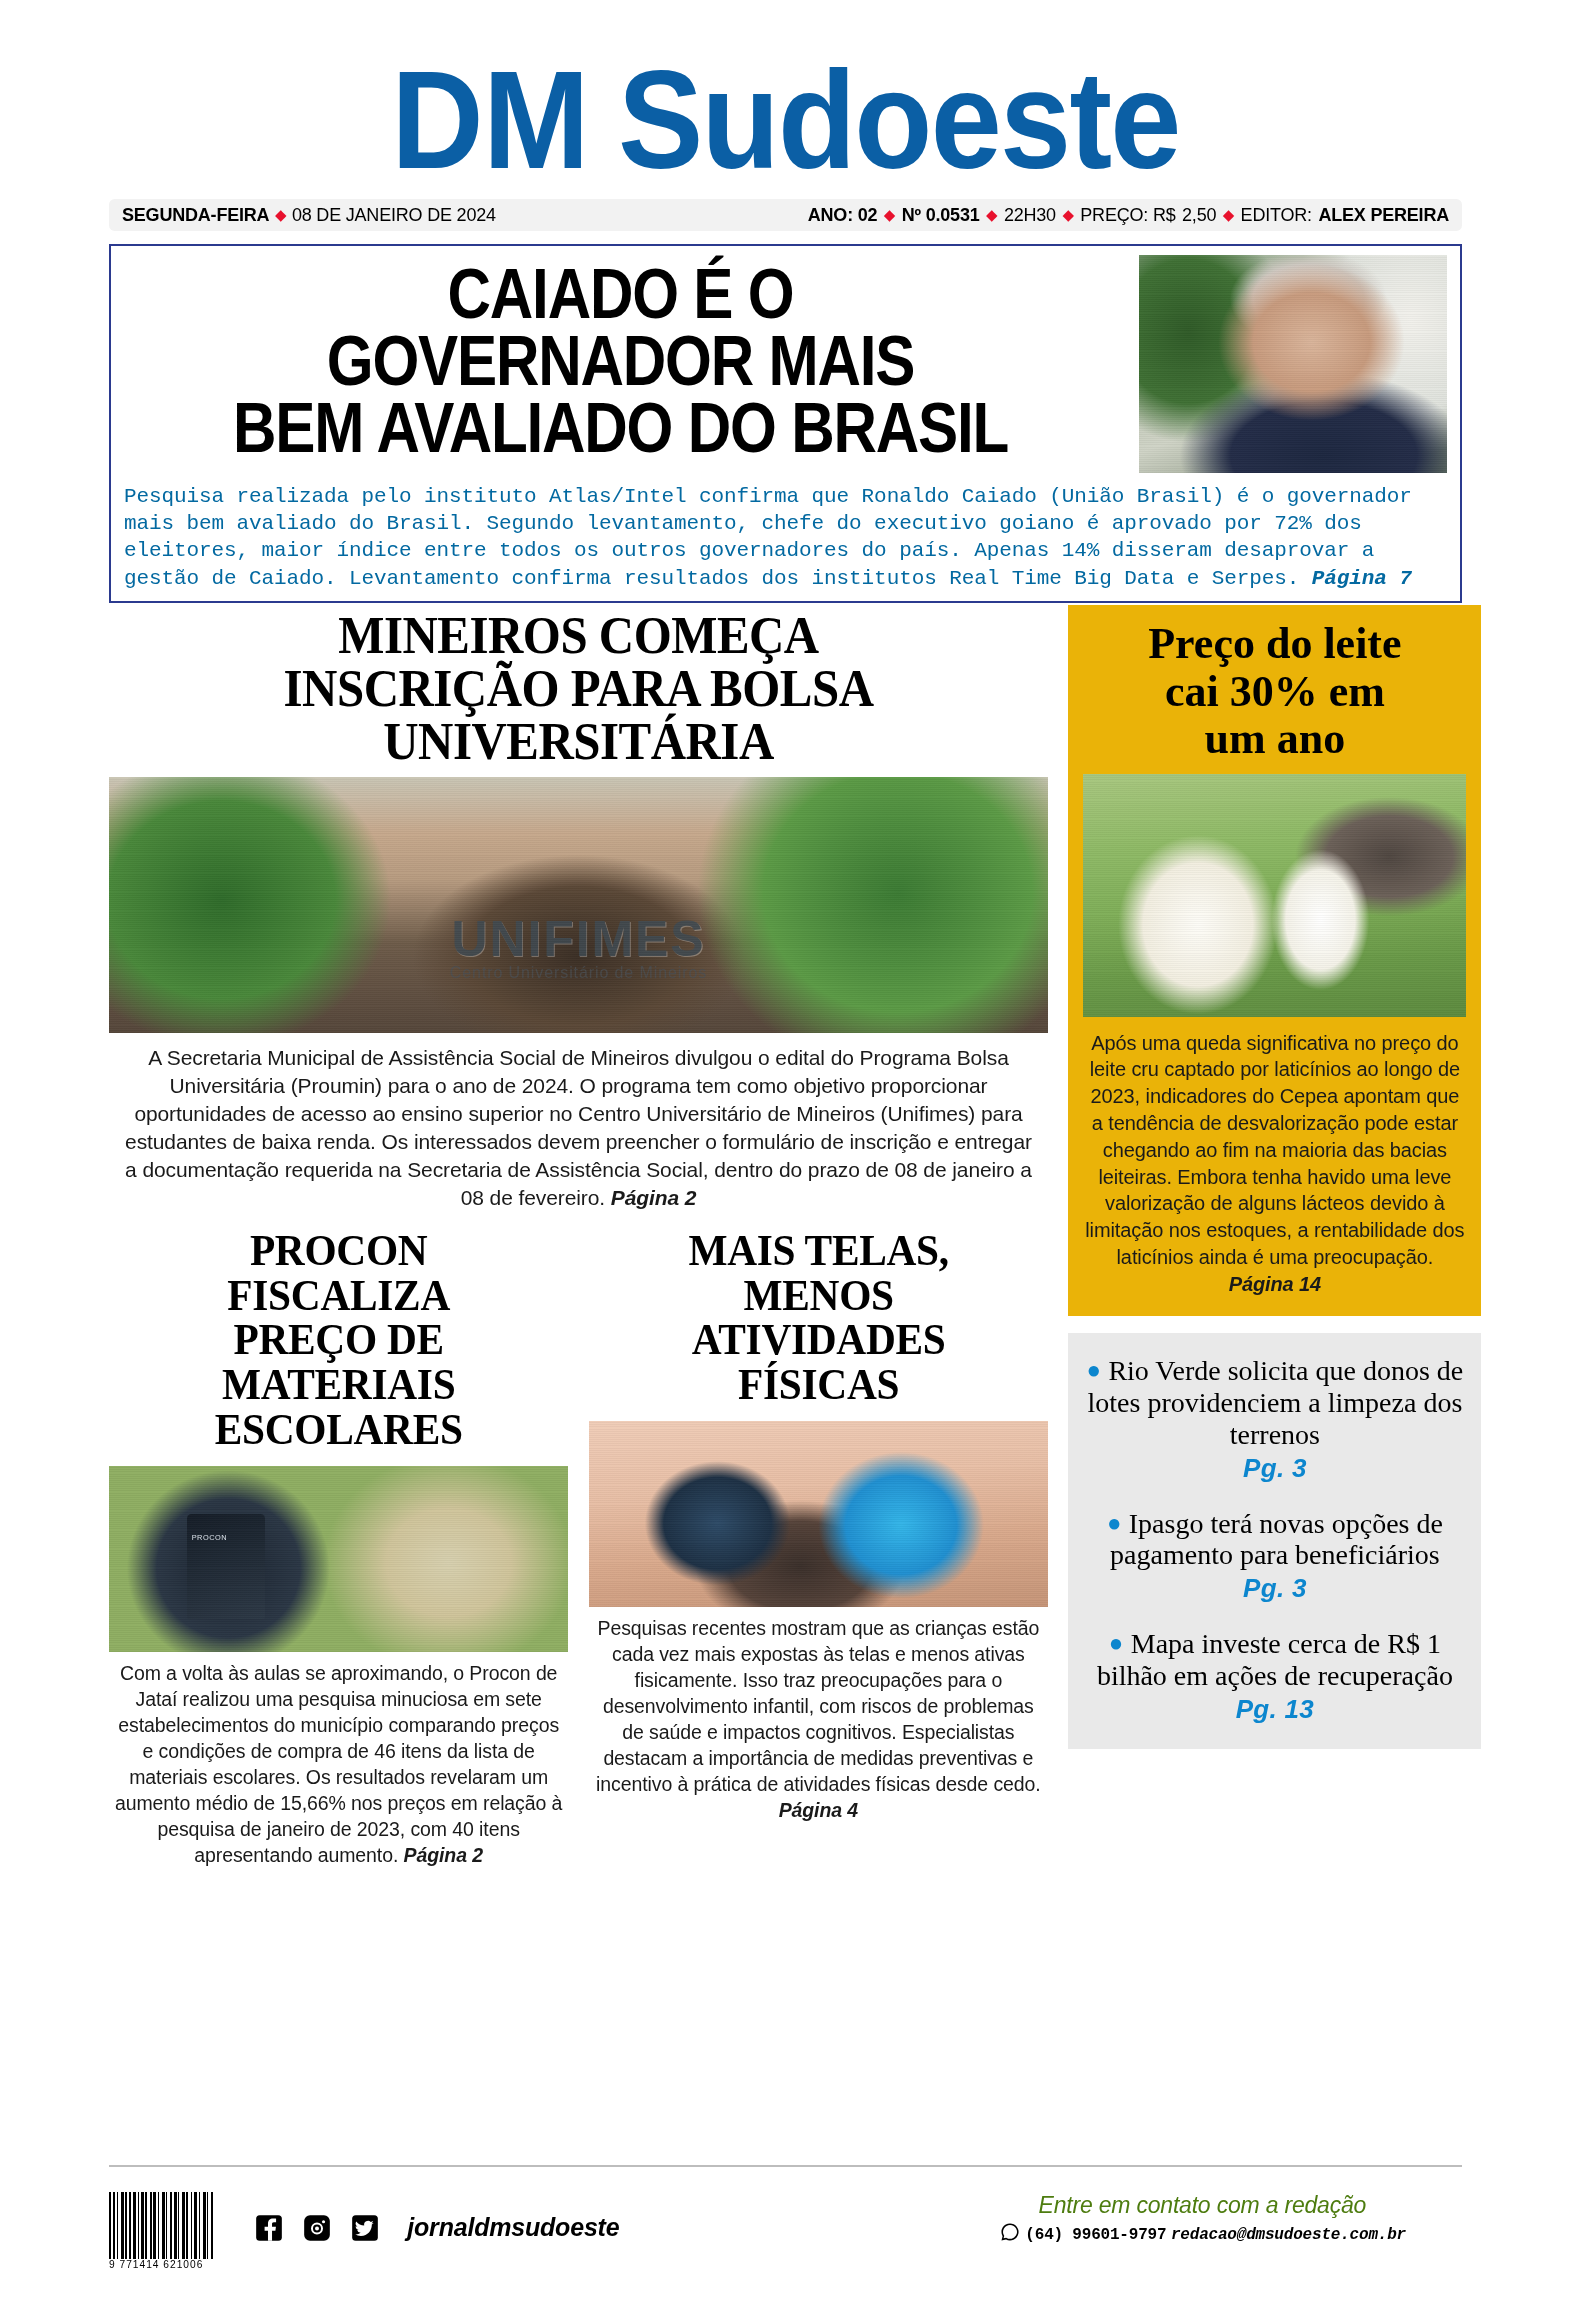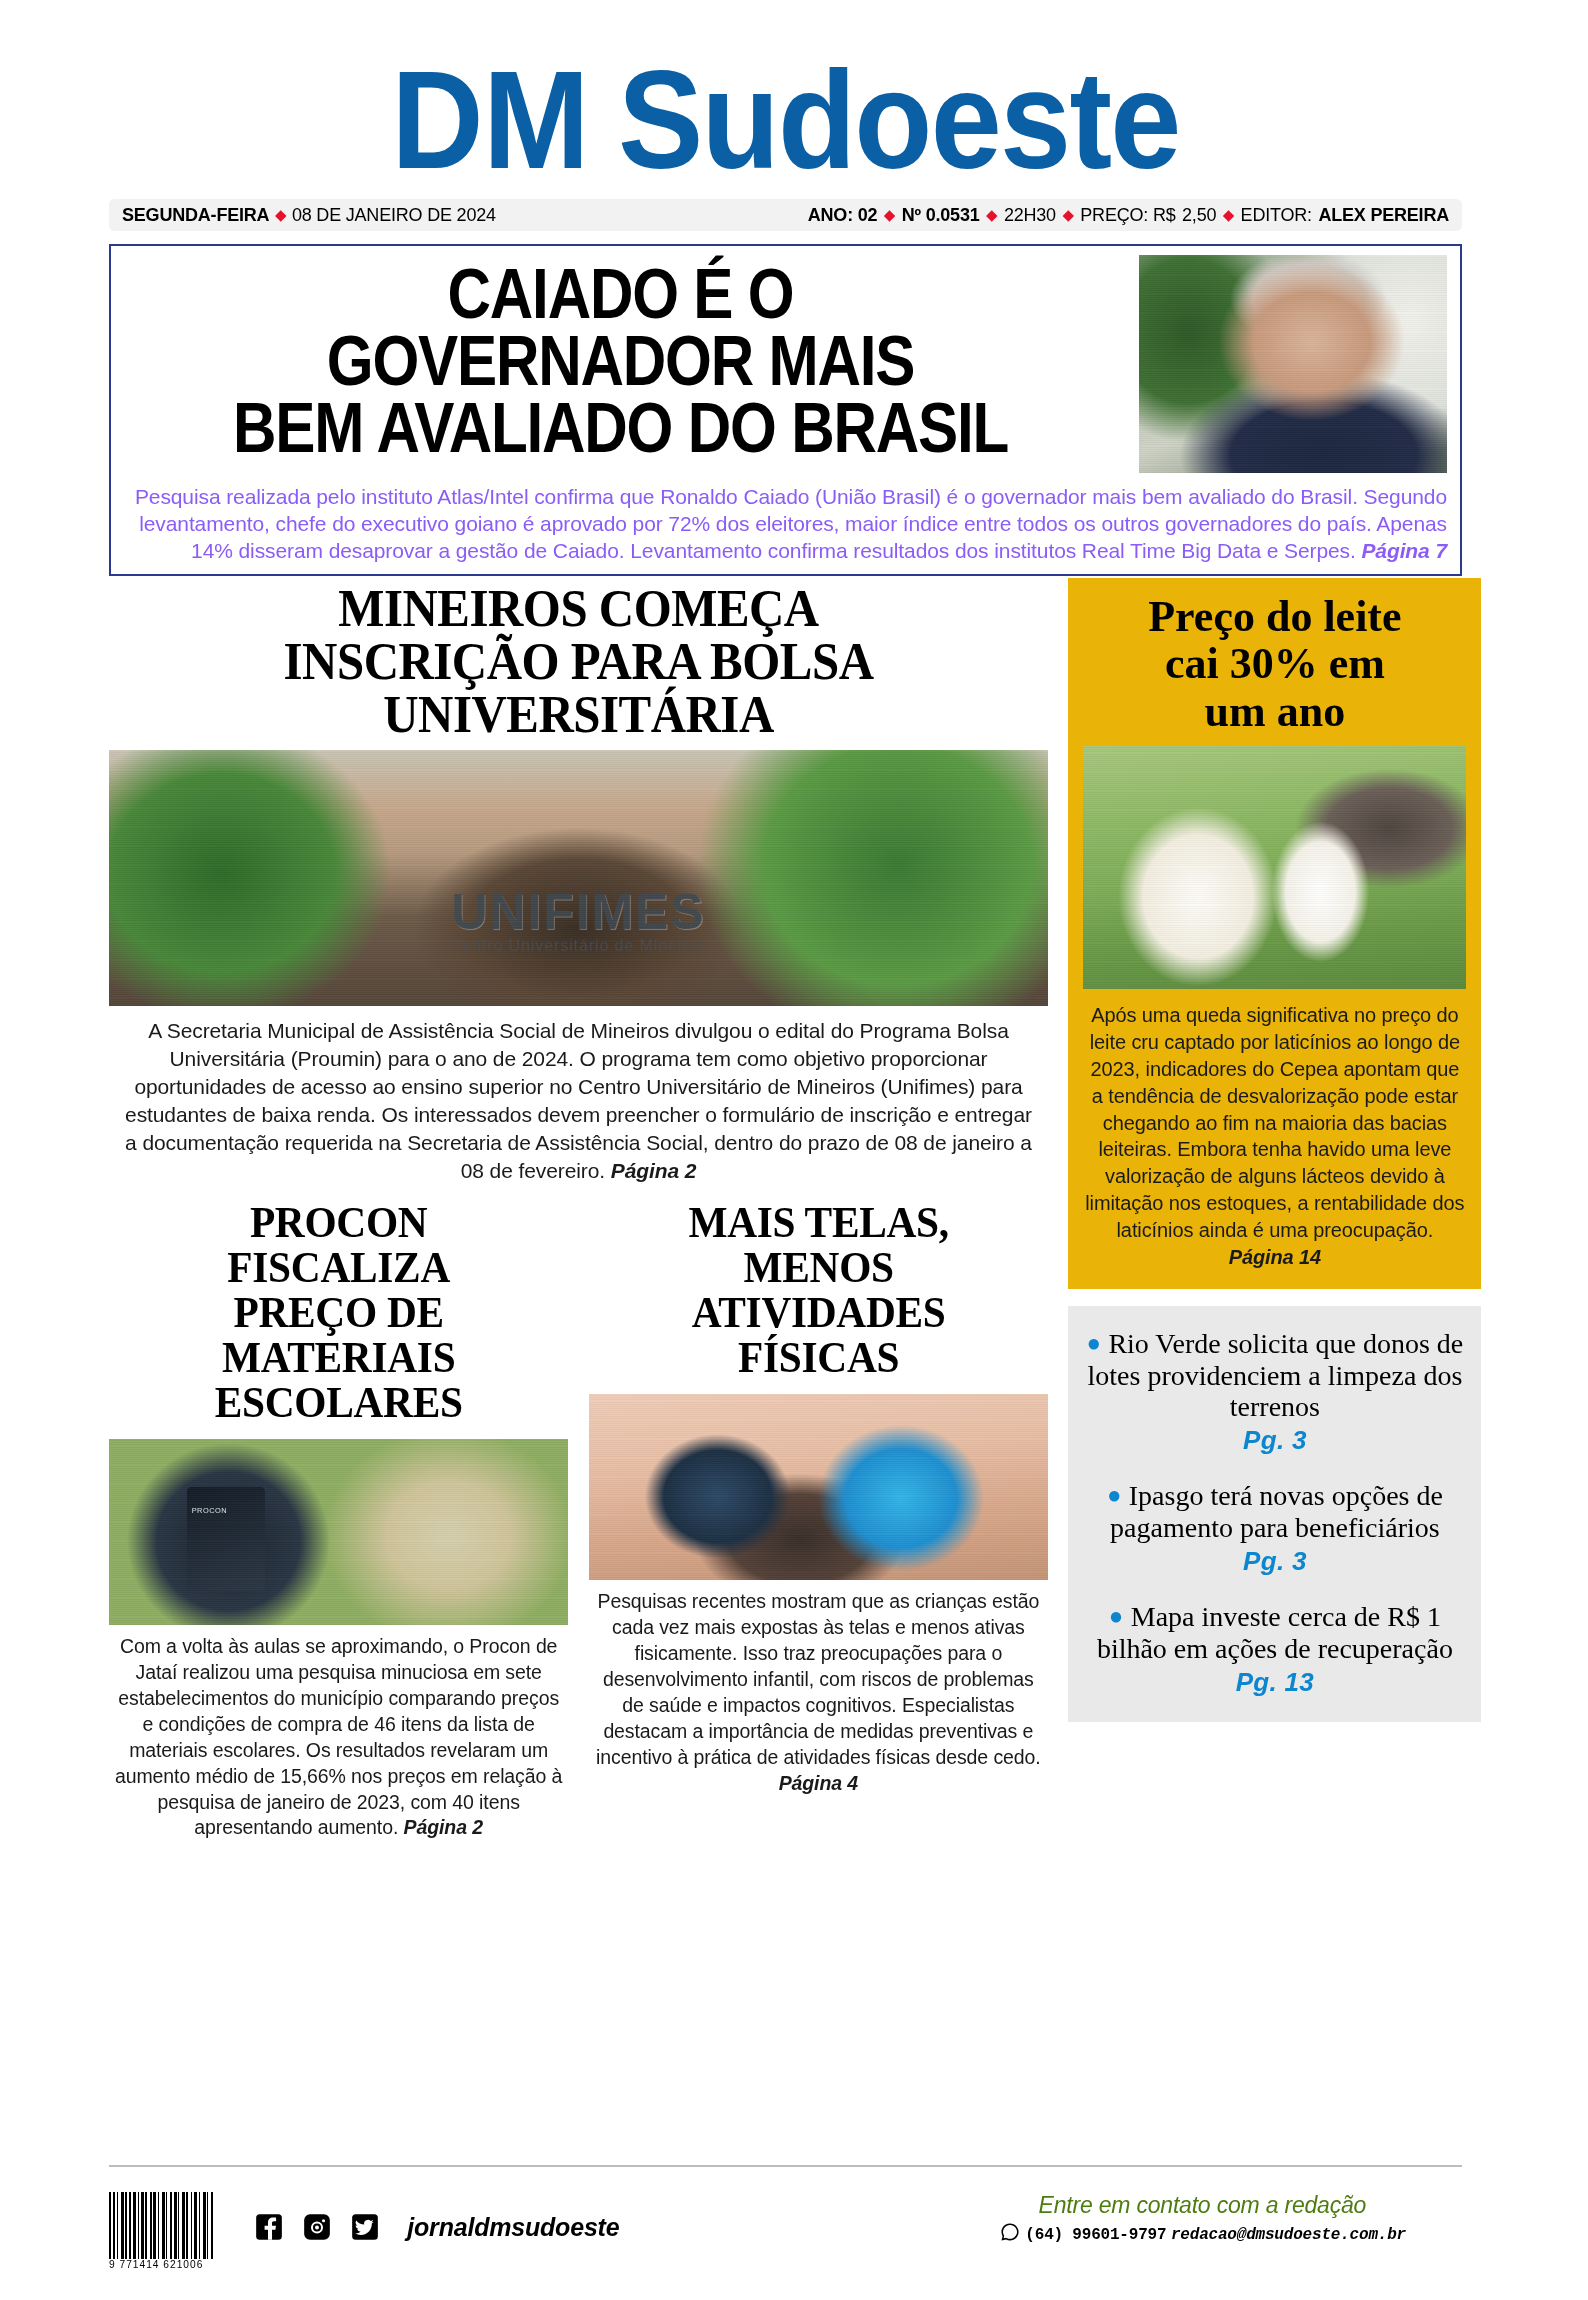--- a/index.html
+++ b/index.html
@@ -87,25 +87,25 @@
   .lead-photo {
     width: 308px;
     height: 218px;
     flex: 0 0 308px;
     position: relative;
     overflow: hidden;
     background: #4b5b45;
   }
   .lead-text {
     margin-top: 9.3px;
-    font-family: Liberation Sans, sans-serif;
+    font-family: Liberation Mono, monospace;
     font-size: 21px;
     line-height: 1.30;
-    text-align: right;
-    color: #8b5cf6;
+    text-align: left;
+    color: #0369a1;
     letter-spacing: -0.1px;
   }
   .pg-ref { font-weight: 700; font-style: italic; }
 
   
   .body-grid {
     margin: 2px 109px 0 109px;
     display: flex;
     gap: 20.4px;
   }
@@ -242,21 +242,21 @@
   }
   .barcode-num {
     font-family: "Liberation Sans Narrow", "Liberation Sans", sans-serif;
     font-size: 10.2px;
     letter-spacing: 1px;
     margin-top: 0.9px;
     color: #000;
   }
   .social {
     display: flex;
-    align-items: flex-start;
+    align-items: flex-end;
     gap: 20px;
     margin-left: 33px;
     margin-bottom: 28px;
   }
   .social svg { display: block; }
   .social-handle {
     font-family: "Liberation Sans Narrow", "Liberation Sans", sans-serif;
     font-style: italic;
     font-weight: 700;
     font-size: 25px;

